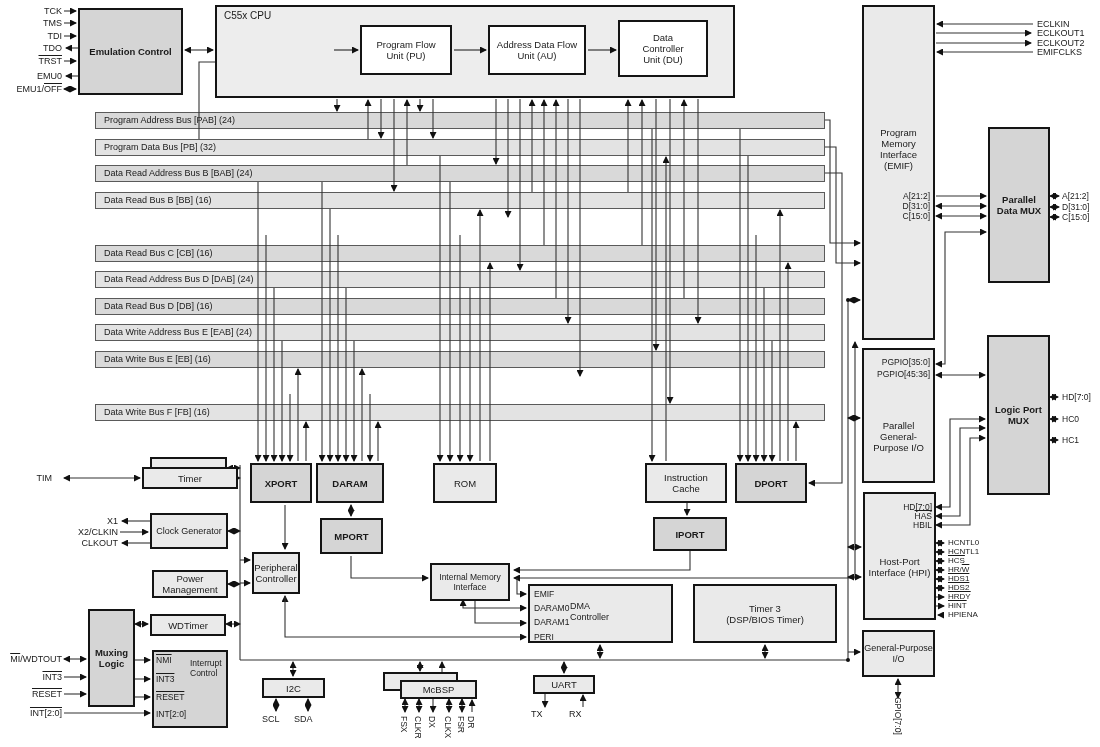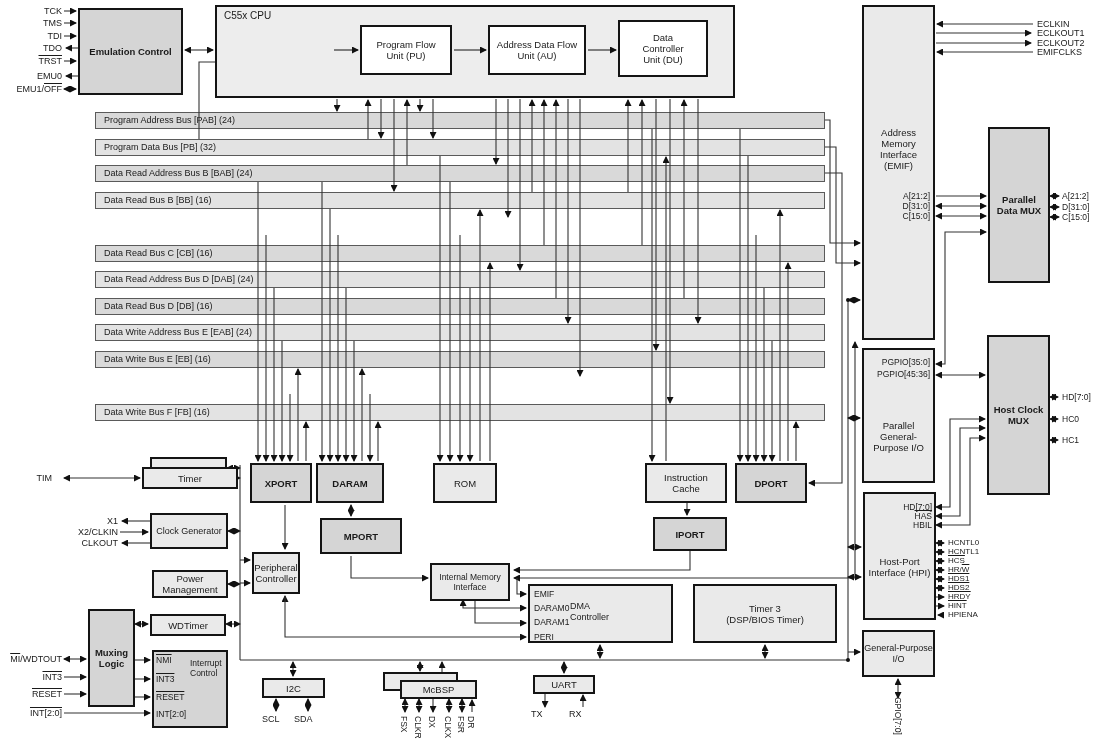--- a/index.html
+++ b/index.html
@@ -277,21 +277,21 @@
   <div class="blk thick" style="left:433px;top:463px;width:64px;height:40px">
       <span>ROM</span>
     </div>
   <div class="blk thick" style="left:645px;top:463px;width:82px;height:40px">
       <span>Instruction</span>
       <span>Cache</span>
     </div>
   <div class="blk dark thick" style="left:735px;top:463px;width:72px;height:40px">
       <span>DPORT</span>
     </div>
-  <div class="blk dark thick" style="left:320px;top:518px;width:82px;height:36px">
+  <div class="blk dark thick" style="left:320px;top:518px;width:63px;height:36px">
       <span>MPORT</span>
     </div>
   <div class="blk dark thick" style="left:653px;top:517px;width:74px;height:34px">
       <span>IPORT</span>
     </div>
   <div class="blk" style="left:252px;top:552px;width:48px;height:42px">
       <span>Peripheral</span>
       <span>Controller</span>
     </div>
   <div class="blk" style="left:430px;top:563px;width:80px;height:38px;font-size:8.5px;line-height:10px">
@@ -309,36 +309,36 @@
     </div>
   <div class="blk" style="left:383px;top:672px;width:75px;height:19px"></div>
   <div class="blk" style="left:400px;top:680px;width:77px;height:19px">
       <span>McBSP</span>
     </div>
   <div class="blk" style="left:533px;top:675px;width:62px;height:19px">
       <span>UART</span>
     </div>
 
   <div class="blk thick" style="left:862px;top:5px;width:73px;height:335px;justify-content:flex-start">
-    <span style="margin-top:120px">Address</span>
+    <span style="margin-top:120px">Program</span>
     <span>Memory</span>
     <span>Interface</span>
     <span>(EMIF)</span>
   </div>
   <div class="blk dark thick" style="left:988px;top:127px;width:62px;height:156px">
       <span>Parallel</span>
       <span>Data MUX</span>
     </div>
   <div class="blk thick" style="left:862px;top:348px;width:73px;height:135px;justify-content:flex-end">
     <span>Parallel</span>
     <span>General-</span>
     <span style="margin-bottom:28px">Purpose I/O</span>
   </div>
   <div class="blk dark thick" style="left:987px;top:335px;width:63px;height:160px">
-      <span>Host Clock</span>
+      <span>Logic Port</span>
       <span>MUX</span>
     </div>
   <div class="blk thick" style="left:863px;top:492px;width:73px;height:128px;justify-content:flex-end">
     <span>Host-Port</span>
     <span style="margin-bottom:40px">Interface (HPI)</span>
   </div>
   <div class="blk thick" style="left:862px;top:630px;width:73px;height:47px;font-size:9px">
       <span>General-Purpose</span>
       <span>I/O</span>
     </div>

